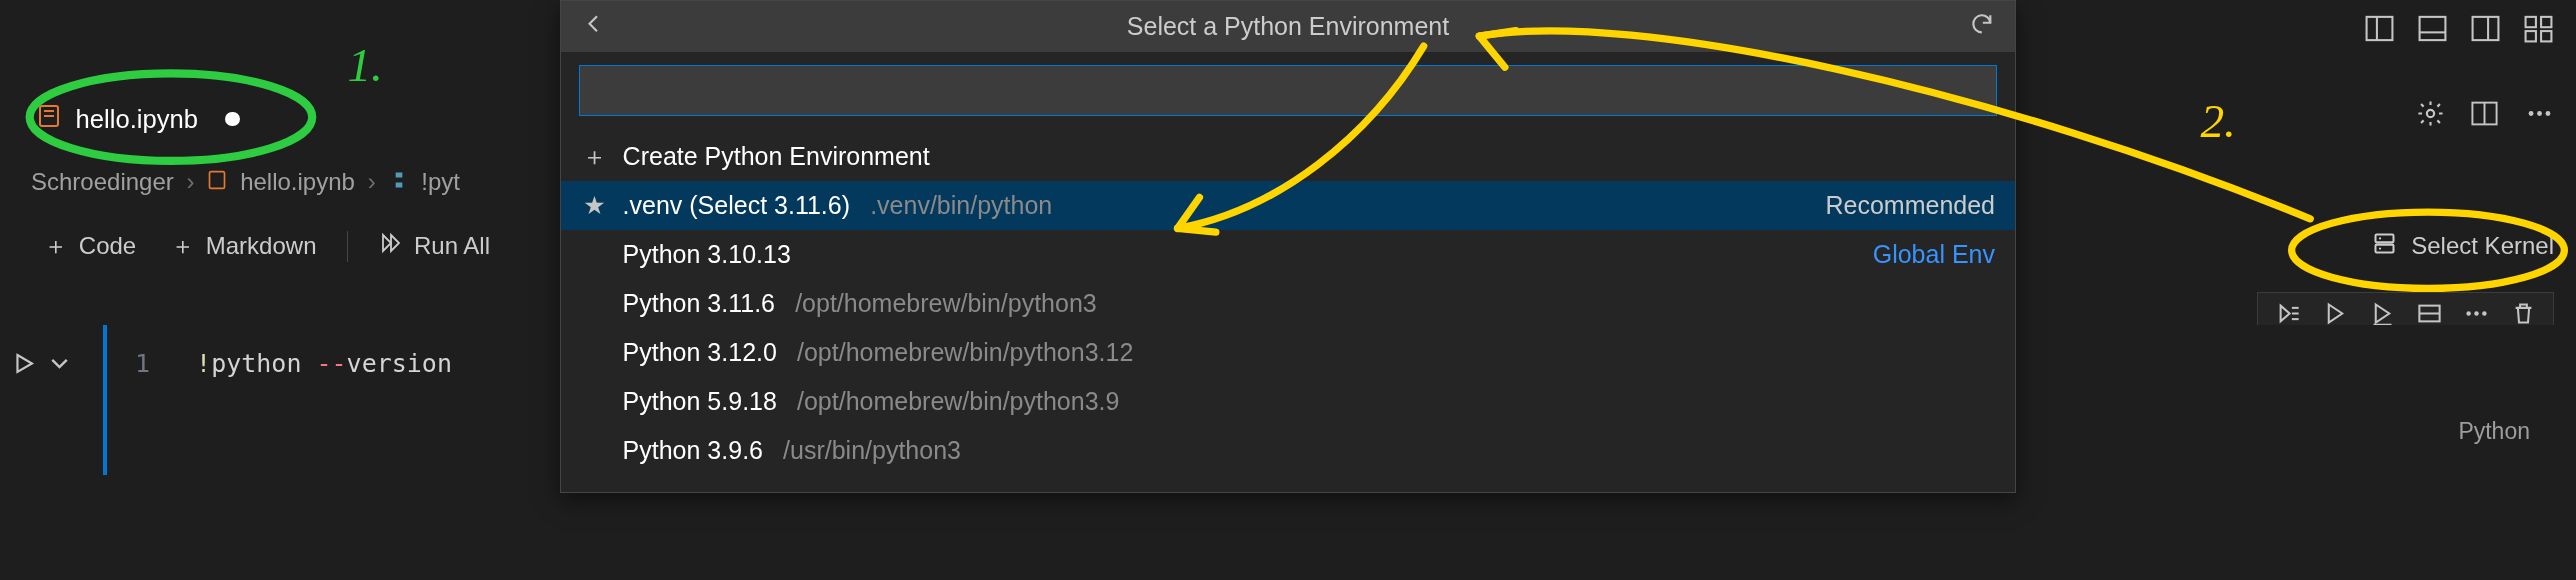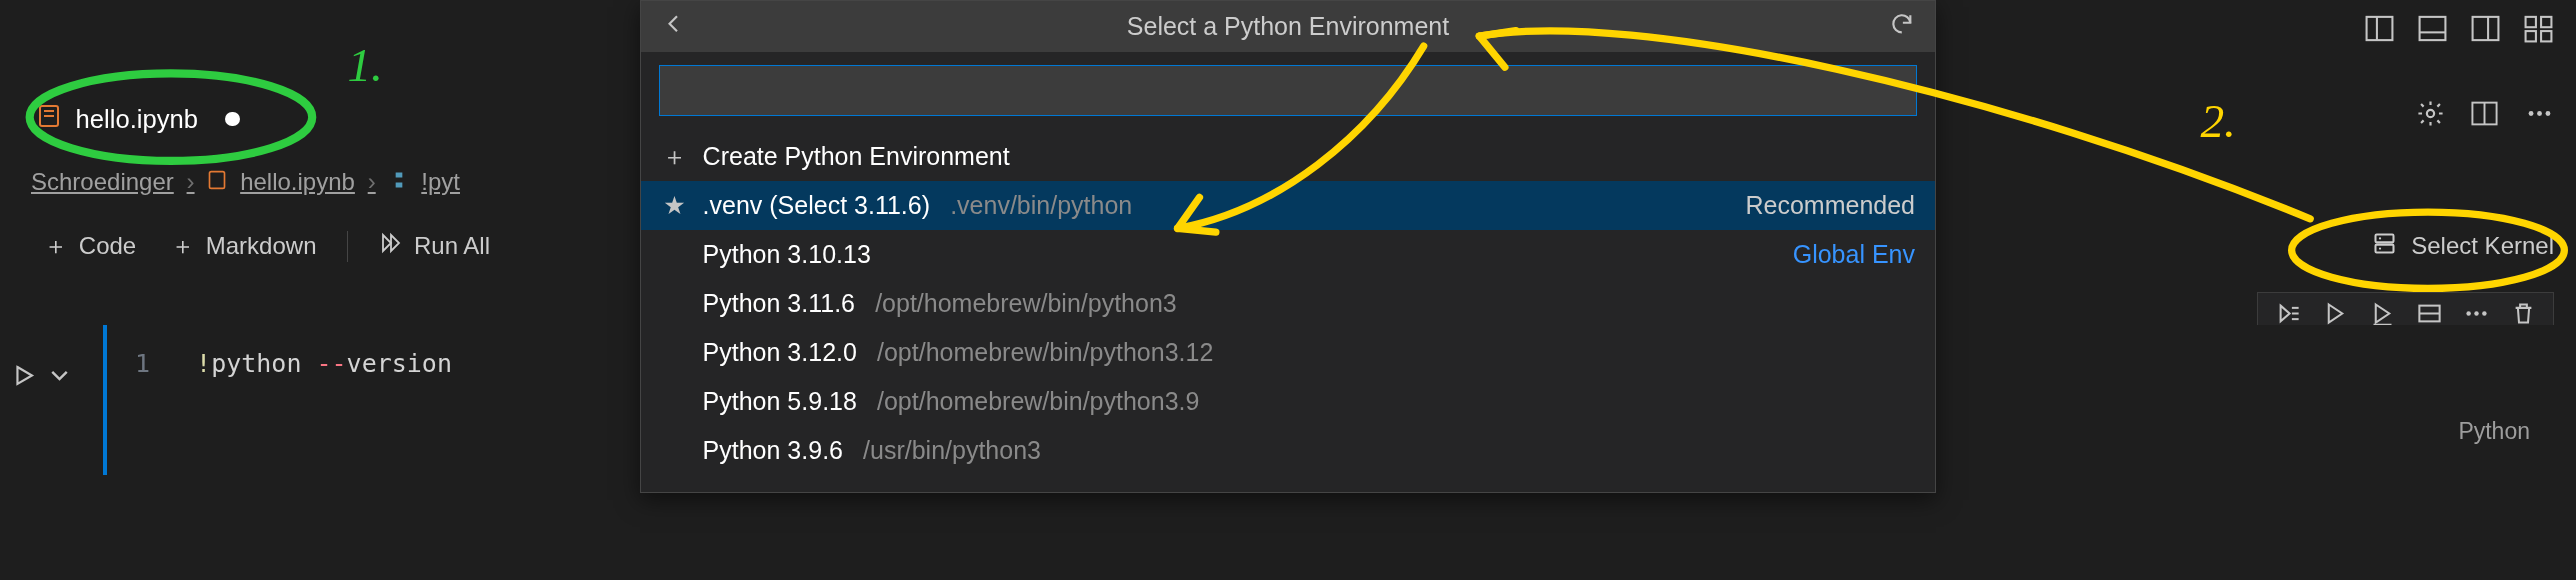--- a/index.html
+++ b/index.html
@@ -43,21 +43,21 @@
     position: absolute; top: 99px; right: 22px;
     display: flex; gap: 25.6px; align-items: center;
     color: #c5c5c5;
   }
   .editor-actions svg { width: 29px; height: 29px; }
 
   
   .breadcrumb {
     position: absolute; top: 168px; left: 31px;
     display: flex; align-items: flex-end; gap: 12.8px;
-    color: #a0a0a0; font-size: 24px; text-decoration: underline;
+    color: #a0a0a0; font-size: 24px;
   }
   .breadcrumb .sep { color: #6f6f6f; }
   .breadcrumb .nb-icon { color: #e37933; }
   .breadcrumb .py-icon { color: #519aba; }
 
   
   .nb-toolbar {
     position: absolute; top: 223px; left: 31px; right: 22px;
     display: flex; align-items: center; gap: 9px;
     font-size: 24px; color: #cccccc;
@@ -72,40 +72,40 @@
   .cell-toolbar {
     position: absolute; top: 292px; right: 22px;
     display: flex; gap: 20px; align-items: center;
     background: #252526; border: 0.9px solid #3c3c3c;
     padding: 7.3px 16.4px;
     color: #c5c5c5;
   }
   .cell-toolbar svg { width: 27px; height: 27px; }
 
   
-  .cell-area { position: absolute; top: 325px; left: 9px; right: 0; display: flex; align-items: center; }
+  .cell-area { position: absolute; top: 325px; left: 9px; right: 0; display: flex; }
   .exec-gutter { width: 99px; display: flex; align-items: flex-start; gap: 7.3px; padding-top: 24px; color: #c5c5c5; }
   .exec-gutter svg { width: 29px; height: 29px; }
   .cell {
     flex: 1; background: #1e1e1e;
     padding: 24px 27px; position: relative; margin-right: 22px;
     font-family: "Menlo", "Consolas", monospace; font-size: 25px;
   }
   .cell-focus-bar { position: absolute; left: -5.5px; top: 0; bottom: -73px; width: 4.6px; background: #0078d4; }
   .lineno { color: #6e7681; margin-right: 46px; }
   .bang { color: #dcdcaa; }
   .flag { color: #f97583; }
   .plain { color: #d4d4d4; }
 
   .cell-lang { position: absolute; top: 418px; right: 46px; color: #9d9d9d; font-size: 23px; }
 
   
   .quickpick {
     position: absolute; top: 0; left: 50%; transform: translateX(-50%);
-    width: 1296px;
+    width: 1456px;
     background: #252526;
     border: 0.9px solid #454545;
     box-shadow: 0 7.3px 22px rgba(0,0,0,.5);
     z-index: 100;
   }
   .qp-header {
     display: flex; align-items: center; justify-content: space-between;
     padding: 9px 20px; background: #3c3c3c; height: 51px;
   }
   .qp-title { flex: 1; text-align: center; color: #cccccc; font-size: 25px; }

